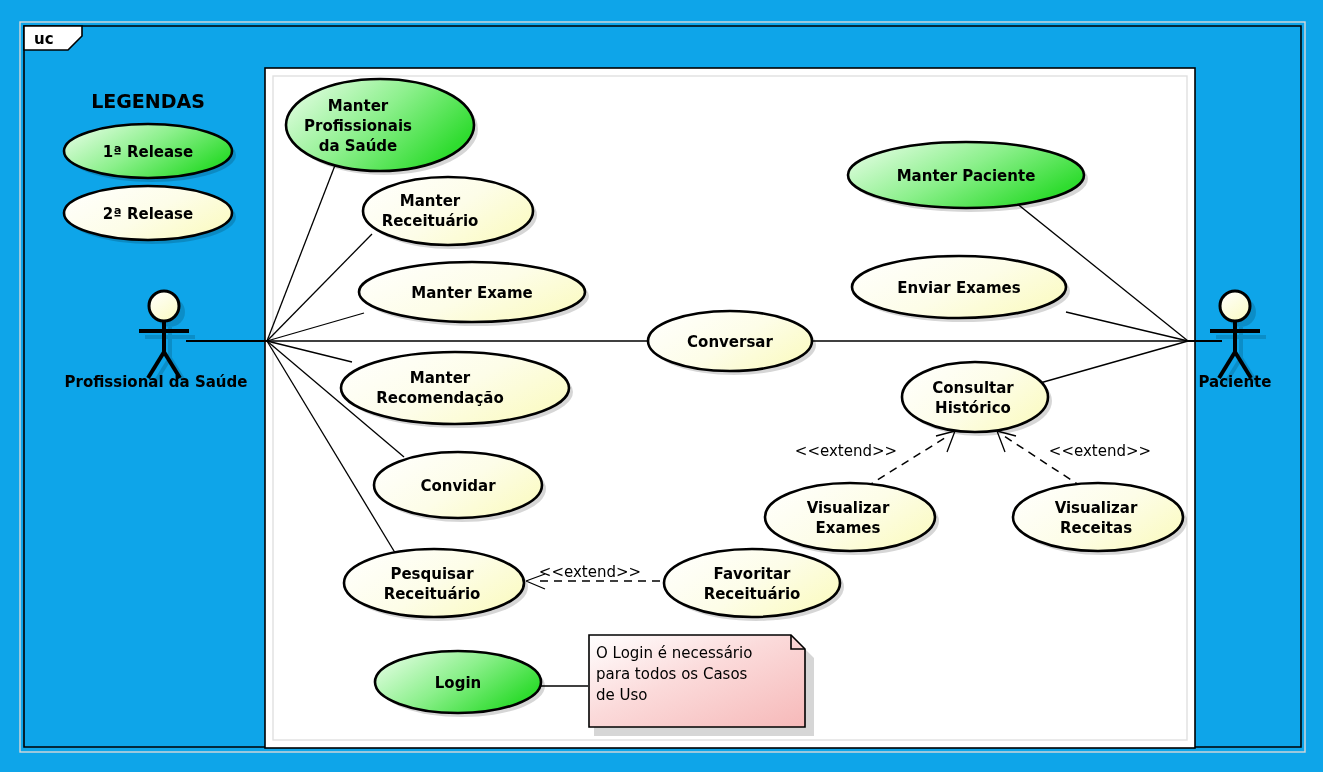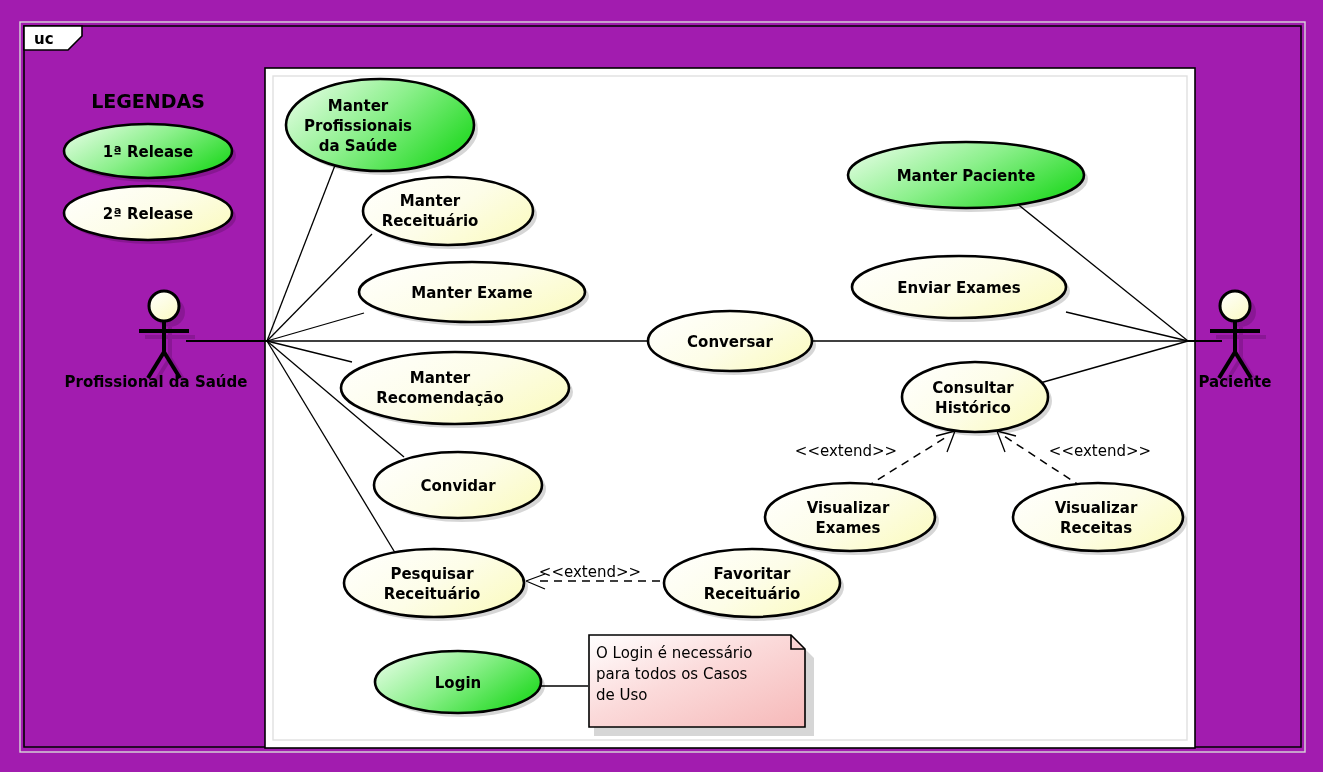--- a/index.html
+++ b/index.html
@@ -1,17 +1,17 @@
 <!DOCTYPE html>
 <html><head>
 <meta charset="utf-8">
 <style>
   html,body{margin:0;padding:0;background:#fff;}
   body{font-family:"DejaVu Sans","Liberation Sans",sans-serif;}
-  #stage{position:relative;width:1323px;height:772px;background:#a21caf;overflow:hidden;}
+  #stage{position:relative;width:1323px;height:772px;background:#0ea5e9;overflow:hidden;}
   svg#canvas{position:absolute;left:0;top:0;width:1323px;height:772px;}
   .uclabel{font-family:"DejaVu Sans","Liberation Sans",sans-serif;font-weight:bold;font-size:15px;fill:#000;}
   .legendtitle{font-family:"DejaVu Sans","Liberation Sans",sans-serif;font-weight:bold;font-size:19px;fill:#000;}
   .ovaltext{font-family:"DejaVu Sans","Liberation Sans",sans-serif;font-weight:bold;font-size:15px;fill:#000;text-anchor:middle;}
   .actortext{font-family:"DejaVu Sans","Liberation Sans",sans-serif;font-weight:bold;font-size:15px;fill:#000;text-anchor:middle;}
   .stereo{font-family:"DejaVu Sans","Liberation Sans",sans-serif;font-size:15px;fill:#000;text-anchor:middle;}
   .notetext{font-family:"DejaVu Sans","Liberation Sans",sans-serif;font-size:15px;fill:#000;}
   .edge{stroke:#000;stroke-width:1.3;fill:none;}
   .edge-thick{stroke:#000;stroke-width:2.2;fill:none;}
   .dashed{stroke:#000;stroke-width:1.5;fill:none;stroke-dasharray:8,6;}

